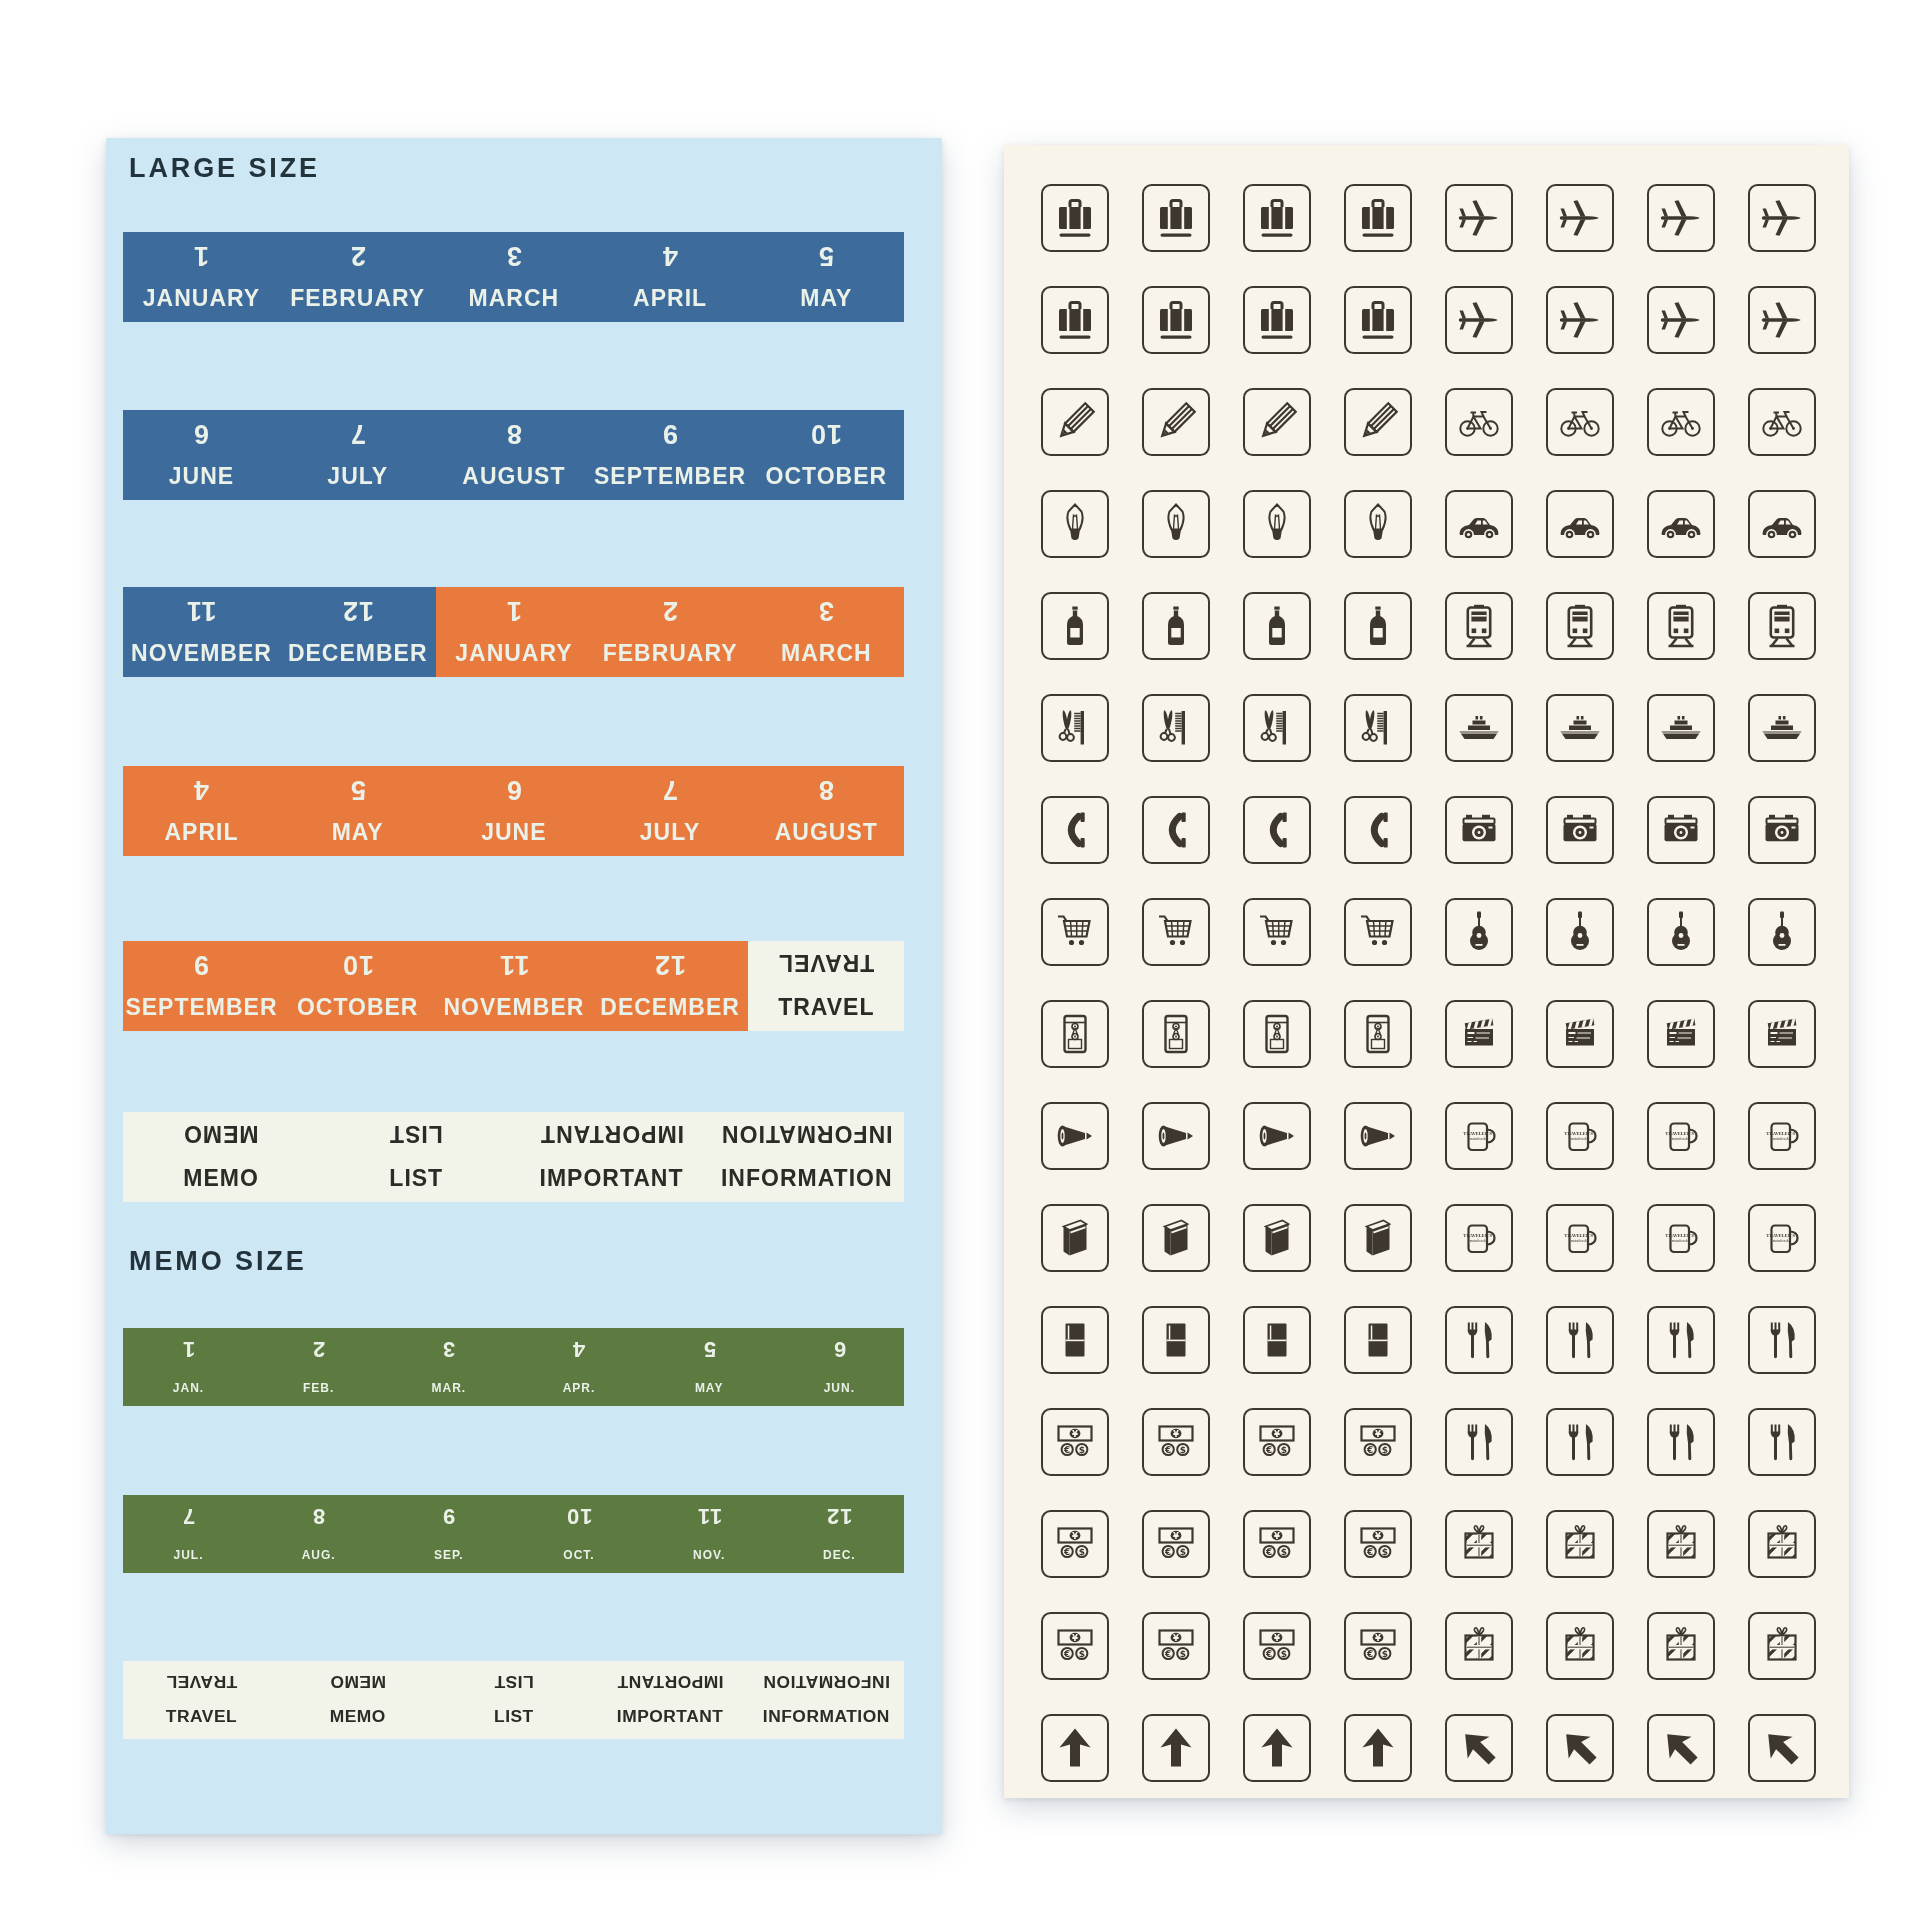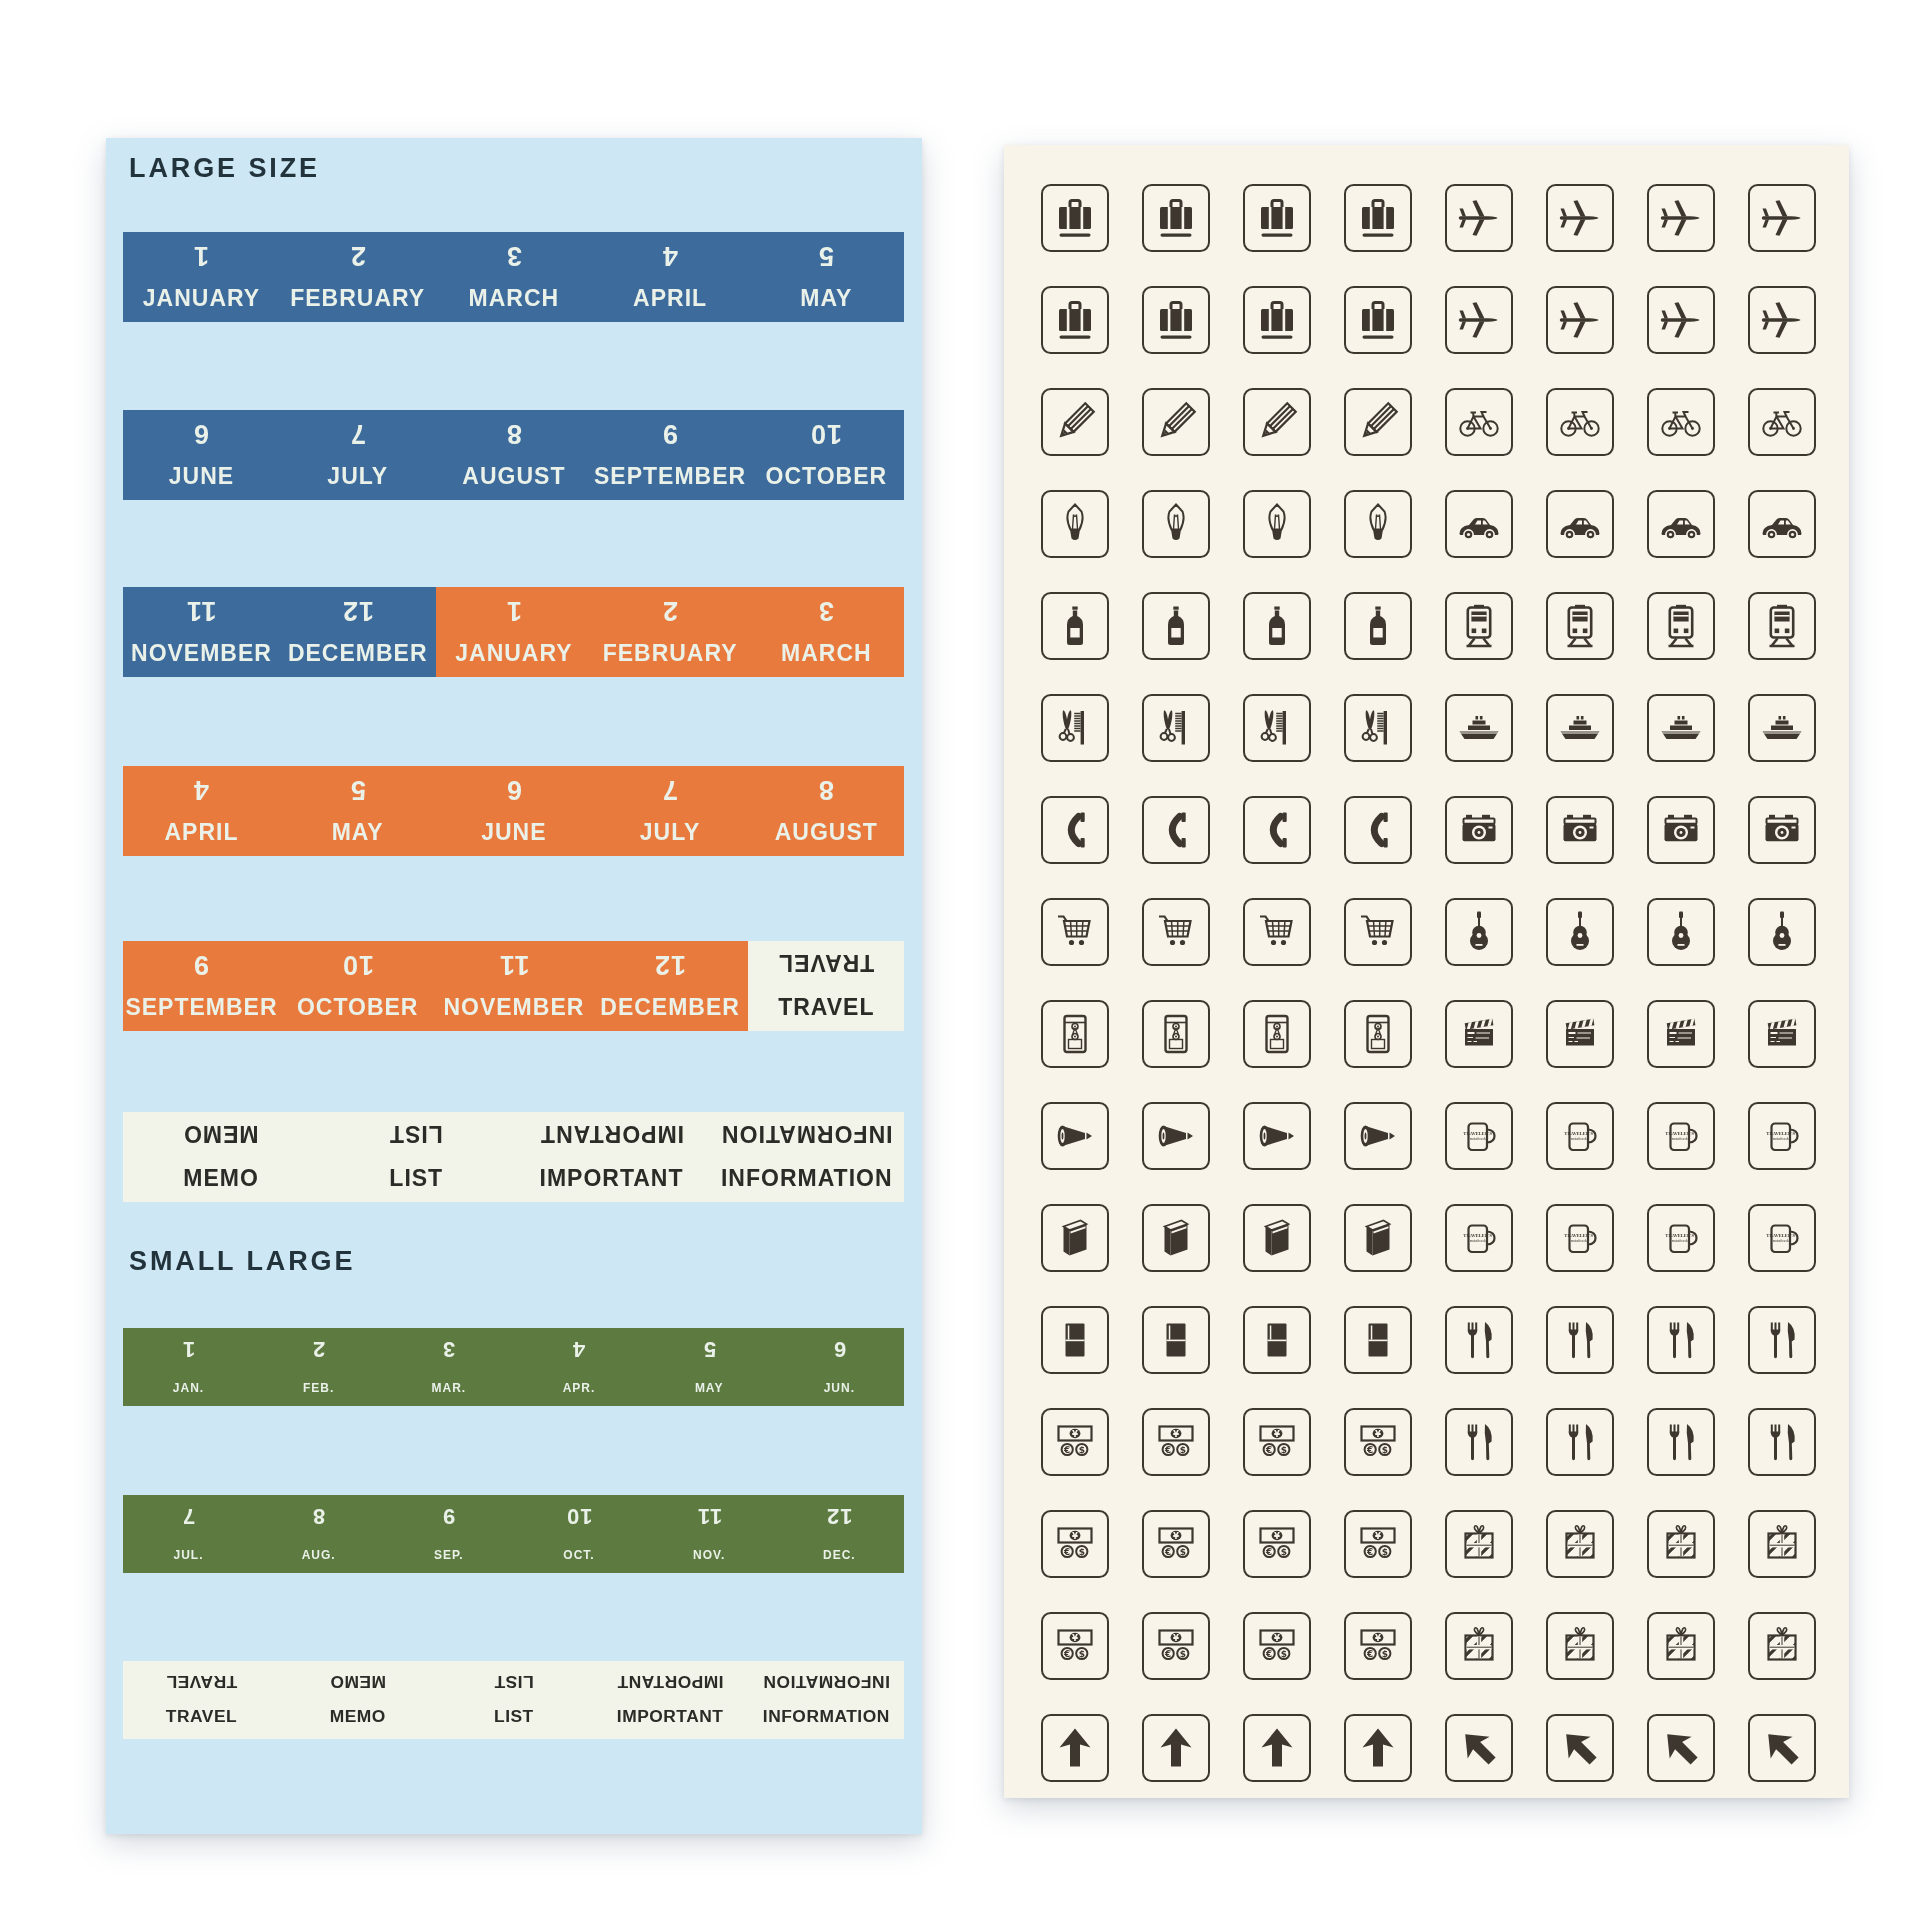--- a/index.html
+++ b/index.html
@@ -7,20 +7,21 @@
     width:1931px;height:1931px;position:relative;
     background:var(--page-bg,#fff);
     font-family:"Liberation Sans","DejaVu Sans",sans-serif;
     overflow:hidden;
   }
   .sheet{position:absolute;}
   .left-sheet{
     left:106px;top:138px;width:816px;height:1696px;
     background:var(--left-sheet-bg,#cde7f5);
     box-shadow:0 9.7px 29px rgba(110,125,145,.30), 0 1.9px 5.8px rgba(110,125,145,.18);
+    padding-left:20px;
   }
   .right-sheet{
     left:1004px;top:145px;width:845px;height:1653px;
     background:var(--right-sheet-bg,#f8f4ea);
     box-shadow:0 9.7px 29px rgba(110,125,145,.30), 0 1.9px 5.8px rgba(110,125,145,.18);
   }
   .heading{
     position:absolute;left:23px;
     font-size:27px;font-weight:bold;letter-spacing:2.9px;
     color:var(--dark-text,#22333b);
@@ -68,21 +69,21 @@
     display:flex;align-items:center;justify-content:center;
     box-sizing:border-box;
   }
   .tile svg{width:48px;height:48px;display:block;}
 </style>
 </head>
 <body>
 
 <div class="sheet left-sheet">
   <div class="heading large">LARGE SIZE</div>
-  <div class="heading small">SMALL LARGE</div>
+  <div class="heading small">MEMO SIZE</div>
   <div>
       <div class="strip lg" style="top: 94px; height: 90px;">
         <div class="cell scheme-blue">
           <span class="num">1</span>
           <span class="lbl">JANUARY</span>
         </div>
         <div class="cell scheme-blue">
           <span class="num">2</span>
           <span class="lbl">FEBRUARY</span>
         </div>

